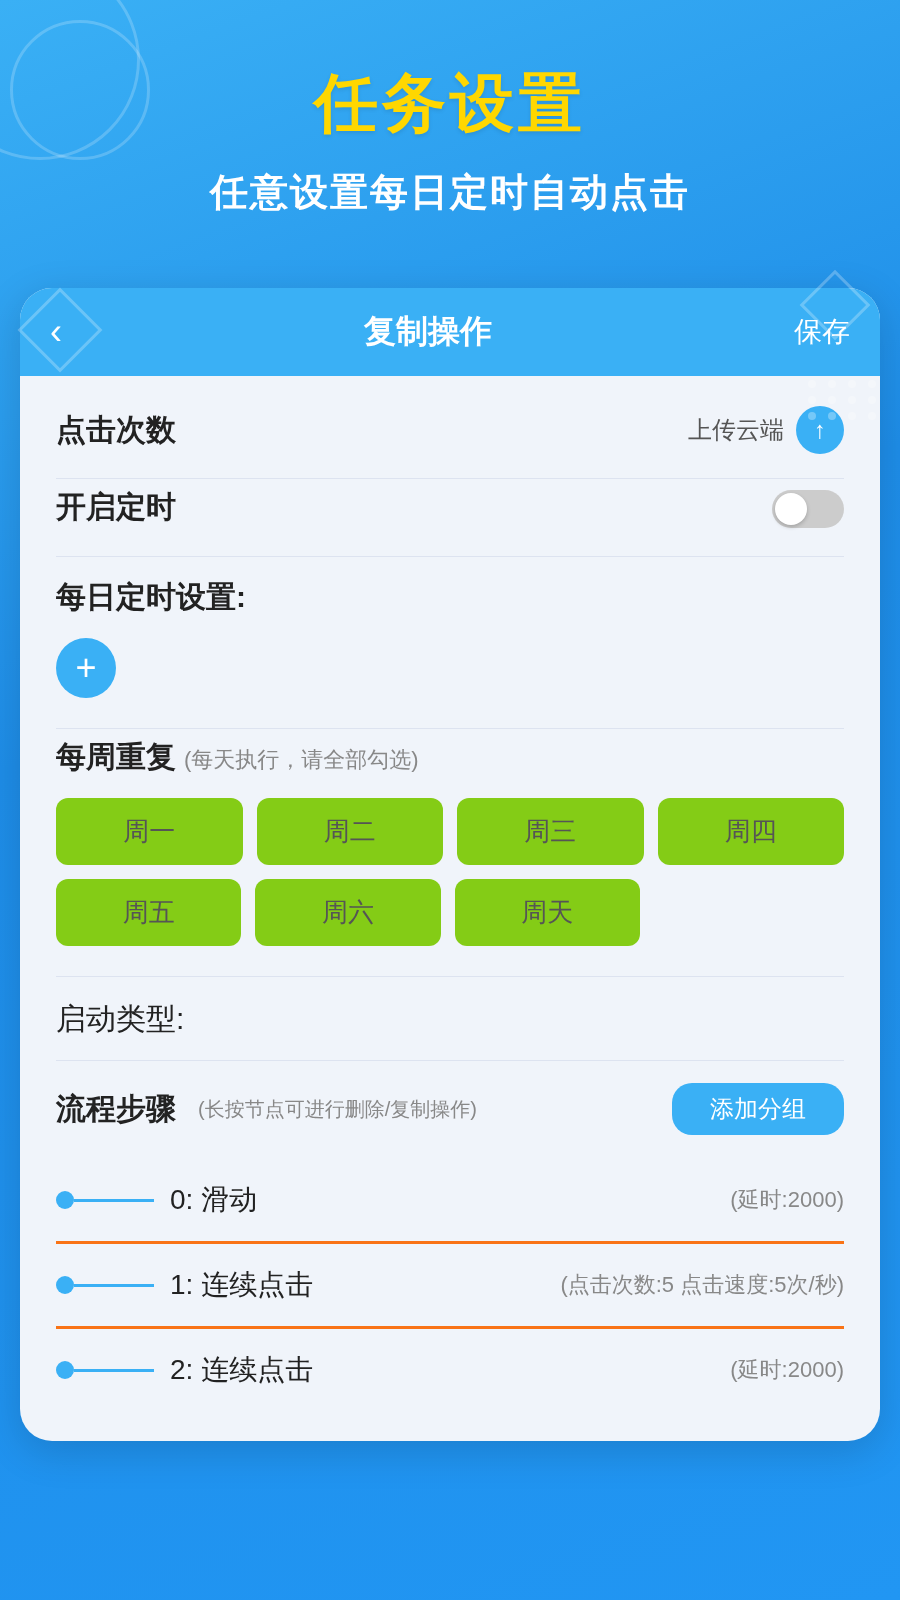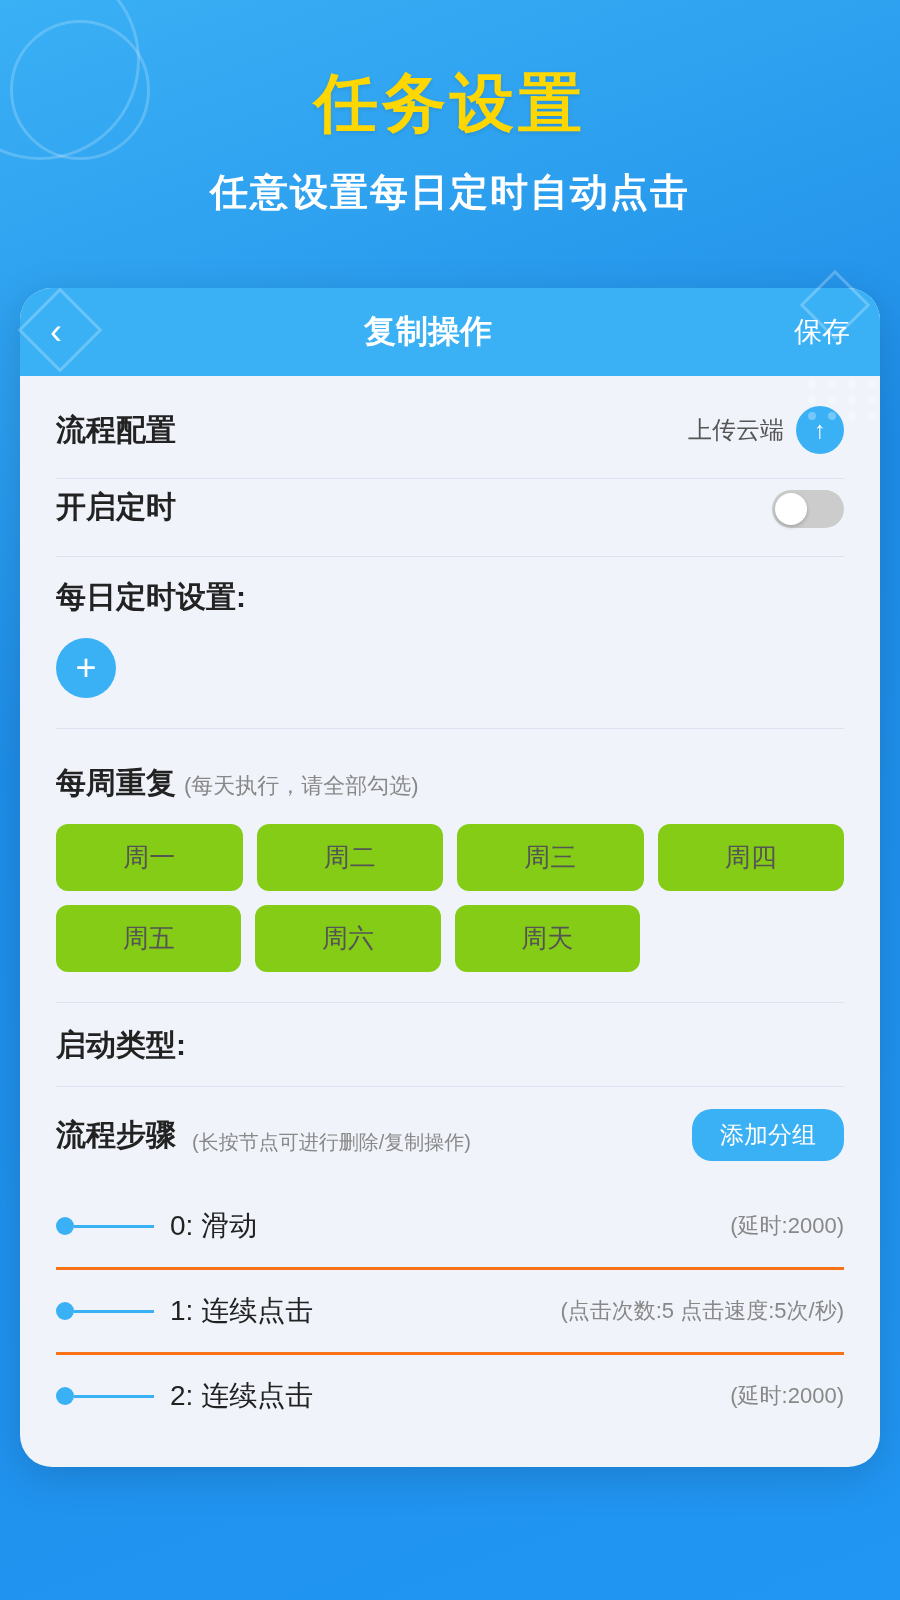--- a/index.html
+++ b/index.html
@@ -222,21 +222,21 @@
       padding: 16px 10px;
       text-align: center;
       font-size: 26px;
       color: #555;
       cursor: pointer;
     }
 
     
     .launch-label {
       font-size: 30px;
-      font-weight: 700;
+      font-weight: 400;
       color: #222;
       margin-bottom: 20px;
     }
     .launch-options {
       display: flex;
       align-items: center;
       gap: 40px;
       margin-bottom: 32px;
     }
     .radio-option {
@@ -267,37 +267,37 @@
 
     
     .steps-header {
       display: flex;
       align-items: center;
       justify-content: space-between;
       margin-bottom: 24px;
     }
     .steps-left {
       display: flex;
-      align-items: flex-end;
-      gap: 16px;
+      align-items: center;
+      gap: 22px;
     }
     .steps-label {
       font-size: 30px;
       font-weight: 700;
       color: #222;
     }
     .steps-hint {
       font-size: 20px;
       color: #888;
     }
     .add-group-btn {
       background: #3ab0f5;
       color: #fff;
       border-radius: 20px;
-      padding: 10px 28px;
+      padding: 10px 38px;
       font-size: 24px;
       cursor: pointer;
     }
 
     
     .step-item {
       display: flex;
       align-items: center;
       padding: 22px 0;
       border-bottom: 3px solid #f97316;
@@ -371,21 +371,21 @@
 
   <div class="card-header">
     <div class="card-header-back">‹</div>
     <div class="card-header-title">复制操作</div>
     <div class="card-header-save">保存</div>
   </div>
 
   <div class="card-body">
 
     <div class="section-row">
-      <div class="section-label">流程配置</div>
+      <div class="section-label">点击次数</div>
       <div class="upload-area">
         <span class="upload-text">上传云端</span>
         <div class="upload-btn">
           <span class="upload-icon">↑</span>
         </div>
       </div>
     </div>
 
     <div class="divider"></div>
 
@@ -396,21 +396,21 @@
 
     <div class="divider"></div>
 
     <div style="margin-top: 20px;">
       <div class="daily-label">每日定时设置:</div>
       <div class="add-btn">+</div>
     </div>
 
     <div class="divider"></div>
 
-    <div style="margin-top: 34px;">
+    <div style="margin-top: 8px;">
       <div class="weekly-header">
         <span class="weekly-label">每周重复</span>
         <span class="weekly-hint">(每天执行，请全部勾选)</span>
       </div>
       <div class="weekdays-grid">
         <div class="weekday-item">周一</div>
         <div class="weekday-item">周二</div>
         <div class="weekday-item">周三</div>
         <div class="weekday-item">周四</div>
       </div>

